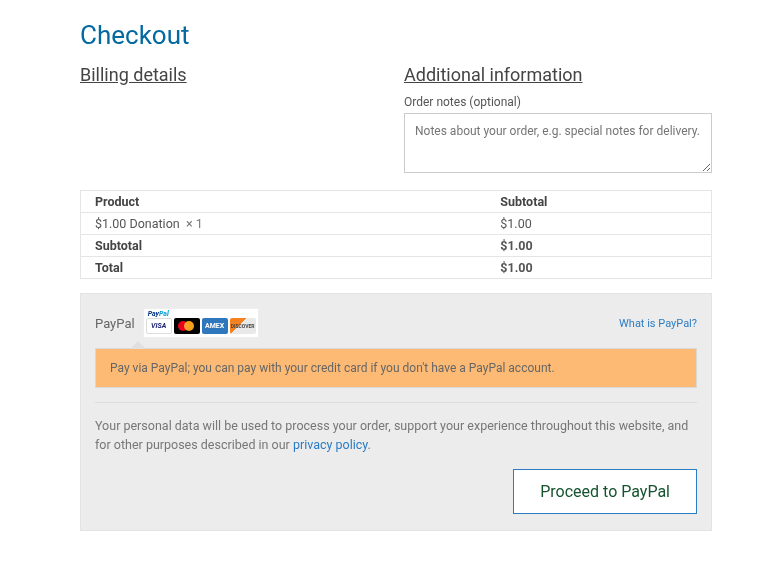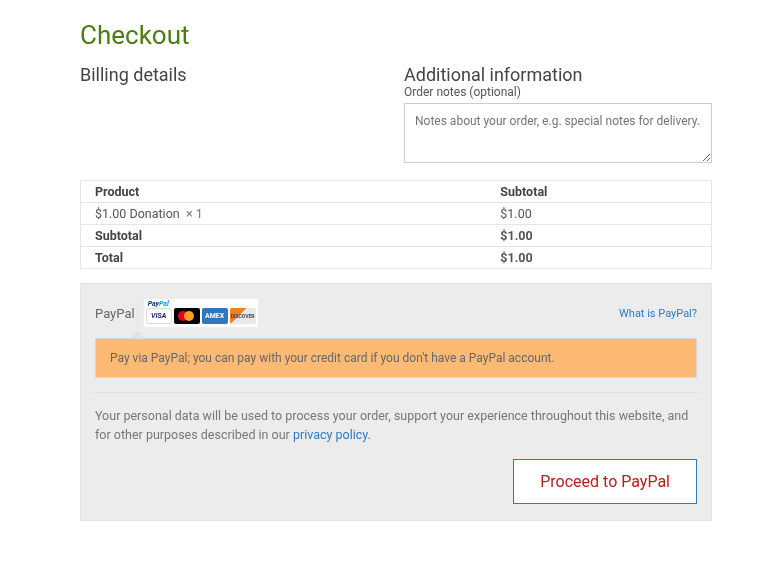--- a/index.html
+++ b/index.html
@@ -9,33 +9,35 @@
     color: #333;
     font-size: 13px;
   }
   .container {
     width: 768px;
     padding: 20px 56px 20px 80px;
   }
   h1 {
     font-weight: 400;
     font-size: 26px;
-    color: #4d7c0f;
+    color: #0369a1;
     margin-bottom: 14px;
   }
   .cols {
     display: flex;
     gap: 16px;
     margin-bottom: 14px;
   }
   .col { flex: 1; }
   h3 {
     font-weight: 400;
     font-size: 18px;
     color: #444;
+    margin-bottom: 10px;
+    text-decoration: underline;
   }
   .label {
     font-size: 12px;
     color: #555;
     margin-bottom: 4px;
     display: block;
   }
   .req { color: #e2401c; }
   .namefields { display: flex; gap: 16px; }
   .namefields > div { flex: 1; }
@@ -164,21 +166,21 @@
     color: #777;
     line-height: 1.5;
     margin-bottom: 14px;
   }
   .privacy a { color: #2c7cc4; text-decoration: none; }
   .btn-row { text-align: right; }
   .proceed-btn {
     display: inline-block;
     border: 1px solid #2c7cc4;
     background: #fff;
-    color: #b91c1c;
+    color: #14532d;
     font-size: 16px;
     padding: 12px 26px;
     cursor: pointer;
     font-family: inherit;
   }
 </style>
 </head>
 <body>
 
 <div class="container">

